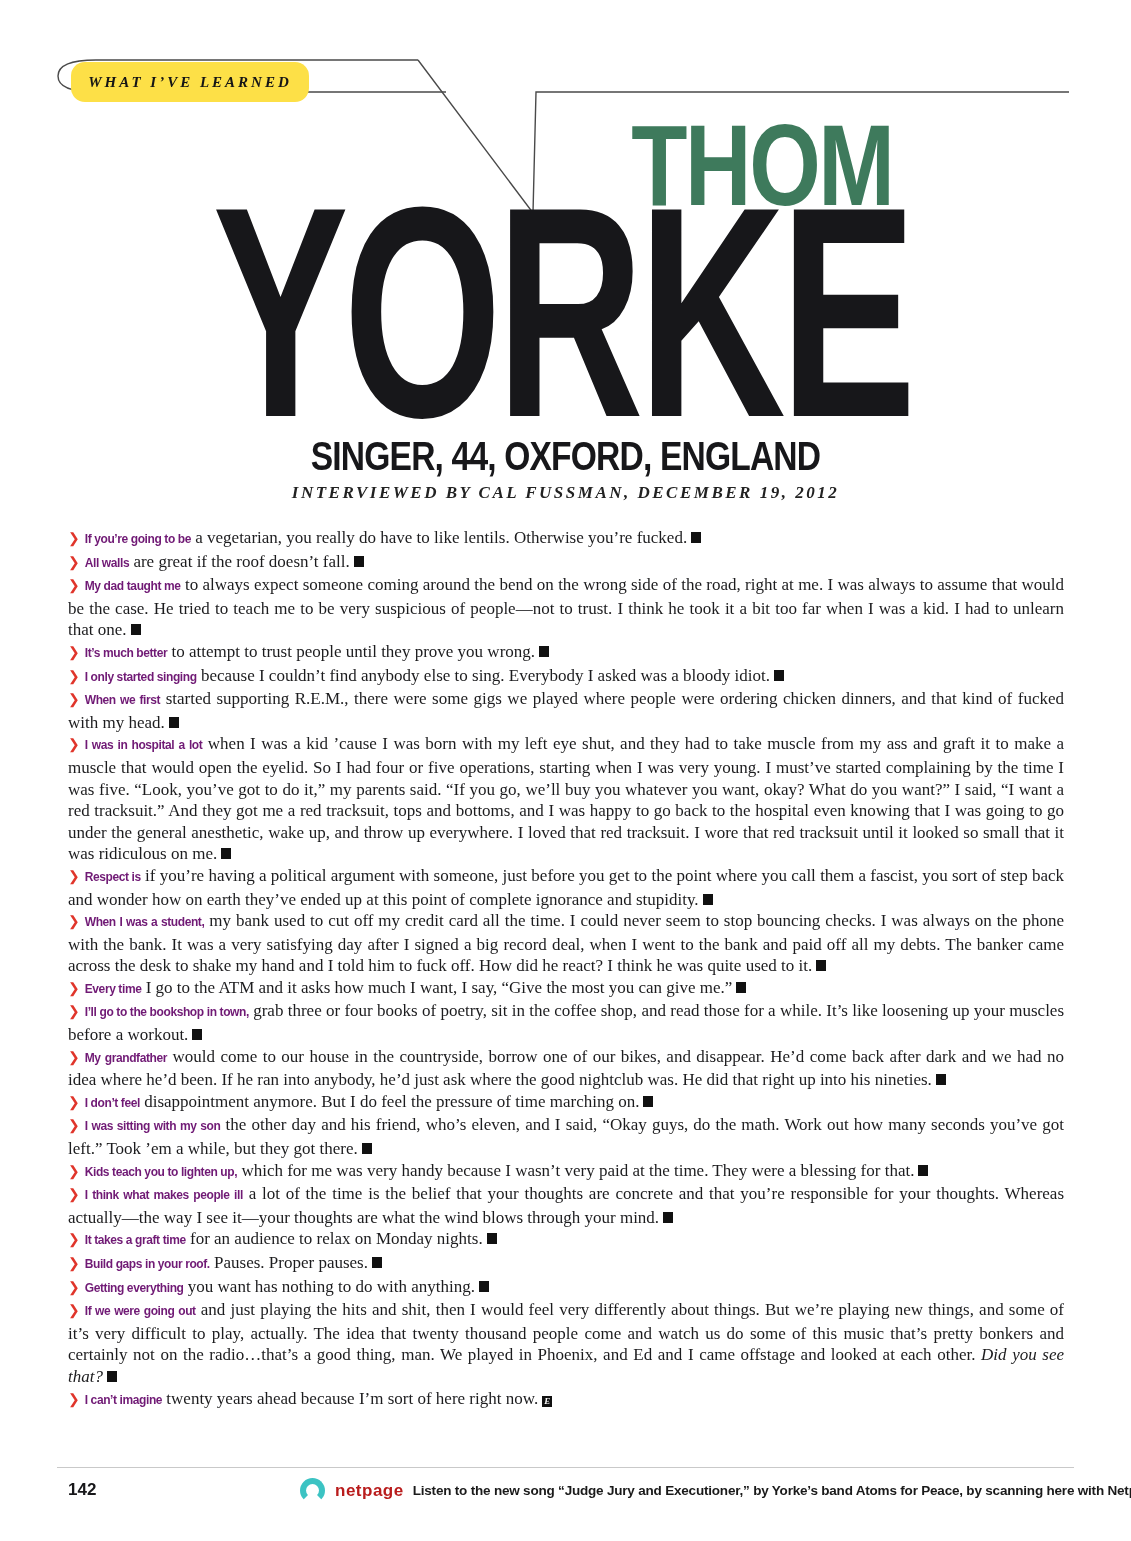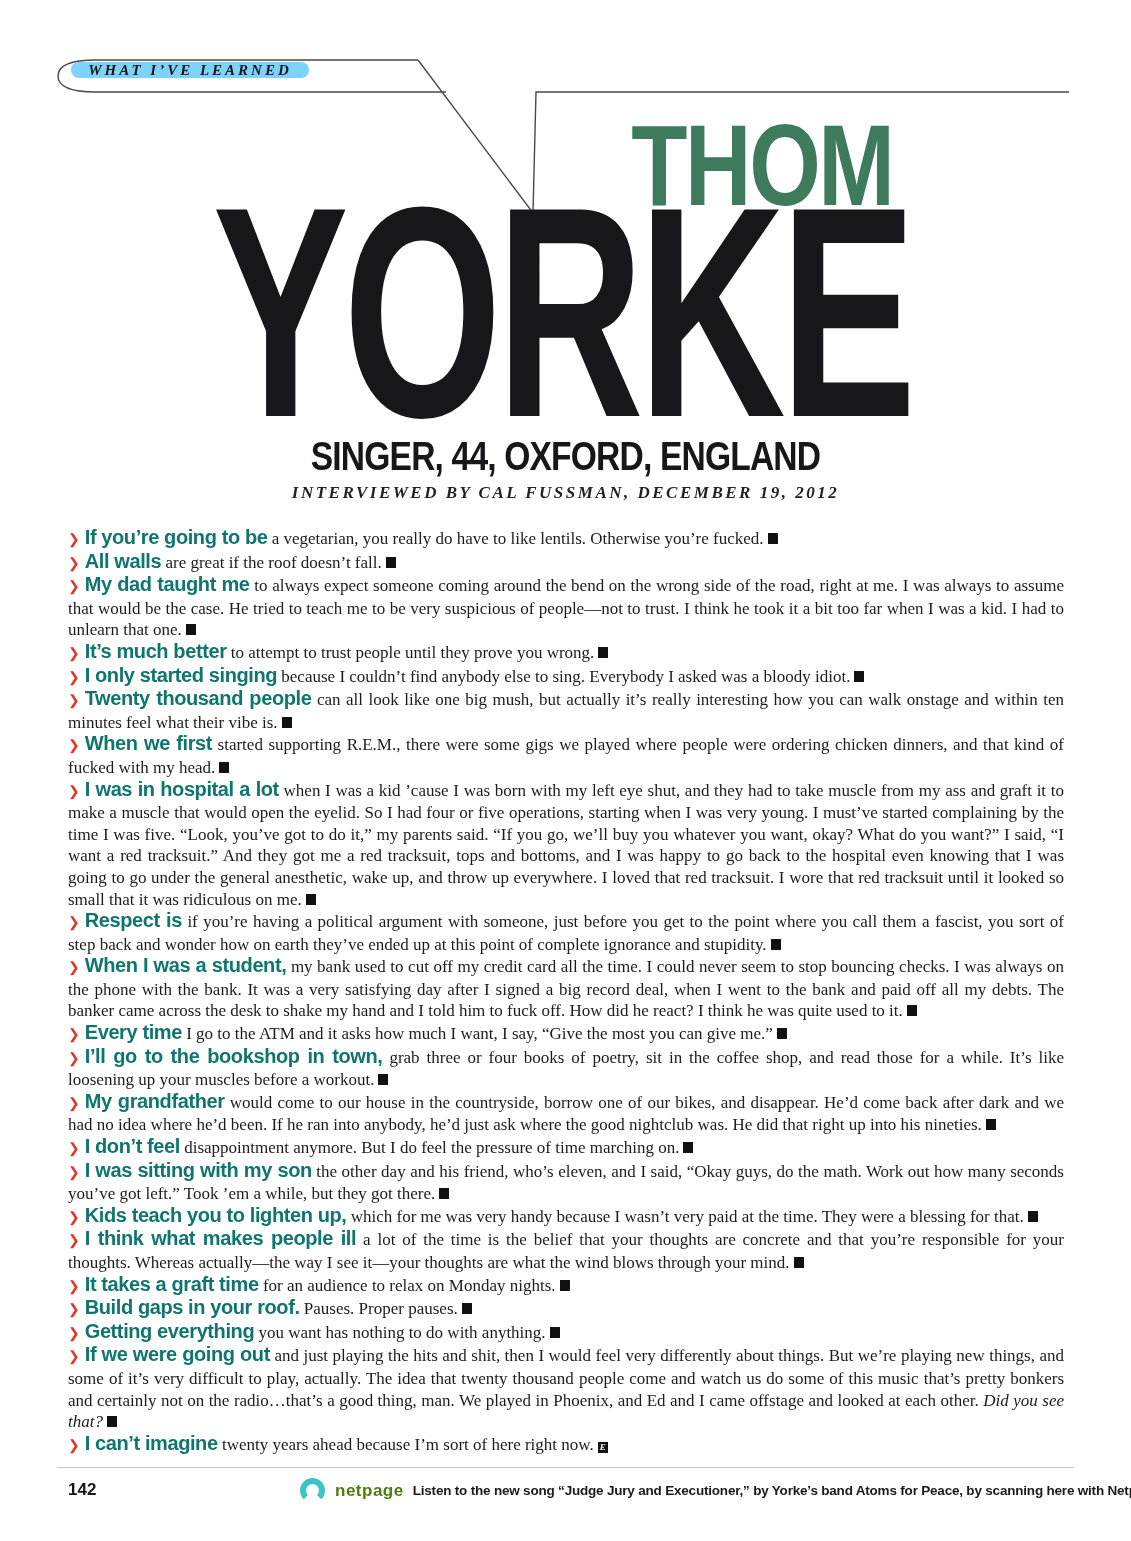--- a/index.html
+++ b/index.html
@@ -10,22 +10,22 @@
     overflow:hidden;
     font-family:"Liberation Serif", serif;
     color:#1c1c1e;
   }
   
   .bubble-svg{position:absolute;top:0;left:0;}
   .bubble-svg path{fill:none;stroke:#4a4a4a;stroke-width:1.4;}
   
   .badge{
     position:absolute;left:71px;top:62px;
-    width:238px;height:16px;
-    background:#7dd3fc;
+    width:238px;height:40px;
+    background:#fde047;
     border-radius:14px;
     display:flex;align-items:center;justify-content:center;
   }
   .badge span{
     font-family:"Liberation Serif", serif;
     font-style:italic;font-weight:bold;
     font-size:15px;letter-spacing:3px;color:#151515;
     white-space:nowrap;
   }
   
@@ -73,23 +73,23 @@
     color:#1c1c1e;
   }
   .arrow{
     color:#E0352B;
     font-family:"DejaVu Sans", sans-serif;
     font-weight:bold;font-size:14px;
     margin-right:5px;
   }
   .lead{
     font-family:"Liberation Sans", sans-serif;
-    font-weight:bold;font-size:20px;
+    font-weight:bold;font-size:12px;
     letter-spacing:-0.4px;
-    color:#0f766e;
+    color:#701a75;
   }
   .tail{font-style:italic;}
   .endmark{
     display:inline-block;width:10px;height:11px;
     background:#111;color:#fff;
     font:italic bold 9px/11px "Liberation Serif", serif;
     text-align:center;margin-left:4px;
   }
   
   .footer-rule{
@@ -111,21 +111,21 @@
   .netpage-ring{
     width:13px;height:13px;
     border:6px solid #3CC3C3;
     border-bottom-color:transparent;
     border-radius:50%;
     display:inline-block;
     margin-right:10px;
   }
   .netpage-word{
     font-family:"Liberation Sans", sans-serif;
-    font-weight:bold;font-size:17px;color:#4d7c0f;
+    font-weight:bold;font-size:17px;color:#b91c1c;
     letter-spacing:0.5px;margin-right:9px;
   }
   .netpage-note{
     font-family:"Liberation Sans", sans-serif;
     font-weight:bold;font-size:13.5px;color:#1a1a1a;
     letter-spacing:-0.2px;
     white-space:nowrap;
   }
 </style>
 </head>
@@ -151,21 +151,20 @@
     <p class="para"><span class="arrow">❯</span><b class="lead">If you’re going to be</b> <span class="txt">a vegetarian, you really do have to like lentils. Otherwise you’re fucked.</span><i class="tail"></i><span class="endmark" hidden=""></span></p>
 
     <p class="para"><span class="arrow">❯</span><b class="lead">All walls</b> <span class="txt">are great if the roof doesn’t fall.</span><i class="tail"></i><span class="endmark" hidden=""></span></p>
 
     <p class="para"><span class="arrow">❯</span><b class="lead">My dad taught me</b> <span class="txt">to always expect someone coming around the bend on the wrong side of the road, right at me. I was always to assume that would be the case. He tried to teach me to be very suspicious of people—not to trust. I think he took it a bit too far when I was a kid. I had to unlearn that one.</span><i class="tail"></i><span class="endmark" hidden=""></span></p>
 
     <p class="para"><span class="arrow">❯</span><b class="lead">It’s much better</b> <span class="txt">to attempt to trust people until they prove you wrong.</span><i class="tail"></i><span class="endmark" hidden=""></span></p>
 
     <p class="para"><span class="arrow">❯</span><b class="lead">I only started singing</b> <span class="txt">because I couldn’t find anybody else to sing. Everybody I asked was a bloody idiot.</span><i class="tail"></i><span class="endmark" hidden=""></span></p>
 
-    <p class="para"><span class="arrow">❯</span><b class="lead">Twenty thousand people</b> <span class="txt">can all look like one big mush, but actually it’s really interesting how you can walk onstage and within ten minutes feel what their vibe is.</span><i class="tail"></i><span class="endmark" hidden=""></span></p>
 
     <p class="para"><span class="arrow">❯</span><b class="lead">When we first</b> <span class="txt">started supporting R.E.M., there were some gigs we played where people were ordering chicken dinners, and that kind of fucked with my head.</span><i class="tail"></i><span class="endmark" hidden=""></span></p>
 
     <p class="para"><span class="arrow">❯</span><b class="lead">I was in hospital a lot</b> <span class="txt">when I was a kid ’cause I was born with my left eye shut, and they had to take muscle from my ass and graft it to make a muscle that would open the eyelid. So I had four or five operations, starting when I was very young. I must’ve started complaining by the time I was five. “Look, you’ve got to do it,” my parents said. “If you go, we’ll buy you whatever you want, okay? What do you want?” I said, “I want a red tracksuit.” And they got me a red tracksuit, tops and bottoms, and I was happy to go back to the hospital even knowing that I was going to go under the general anesthetic, wake up, and throw up everywhere. I loved that red tracksuit. I wore that red tracksuit until it looked so small that it was ridiculous on me.</span><i class="tail"></i><span class="endmark" hidden=""></span></p>
 
     <p class="para"><span class="arrow">❯</span><b class="lead">Respect is</b> <span class="txt">if you’re having a political argument with someone, just before you get to the point where you call them a fascist, you sort of step back and wonder how on earth they’ve ended up at this point of complete ignorance and stupidity.</span><i class="tail"></i><span class="endmark" hidden=""></span></p>
 
     <p class="para"><span class="arrow">❯</span><b class="lead">When I was a student,</b> <span class="txt">my bank used to cut off my credit card all the time. I could never seem to stop bouncing checks. I was always on the phone with the bank. It was a very satisfying day after I signed a big record deal, when I went to the bank and paid off all my debts. The banker came across the desk to shake my hand and I told him to fuck off. How did he react? I think he was quite used to it.</span><i class="tail"></i><span class="endmark" hidden=""></span></p>
 
     <p class="para"><span class="arrow">❯</span><b class="lead">Every time</b> <span class="txt">I go to the ATM and it asks how much I want, I say, “Give the most you can give me.”</span><i class="tail"></i><span class="endmark" hidden=""></span></p>

